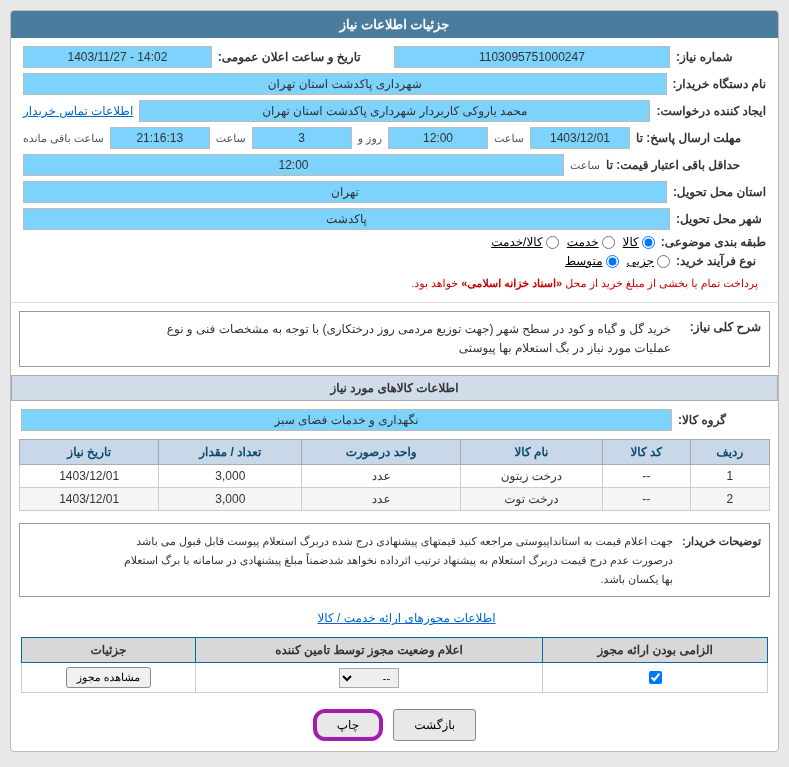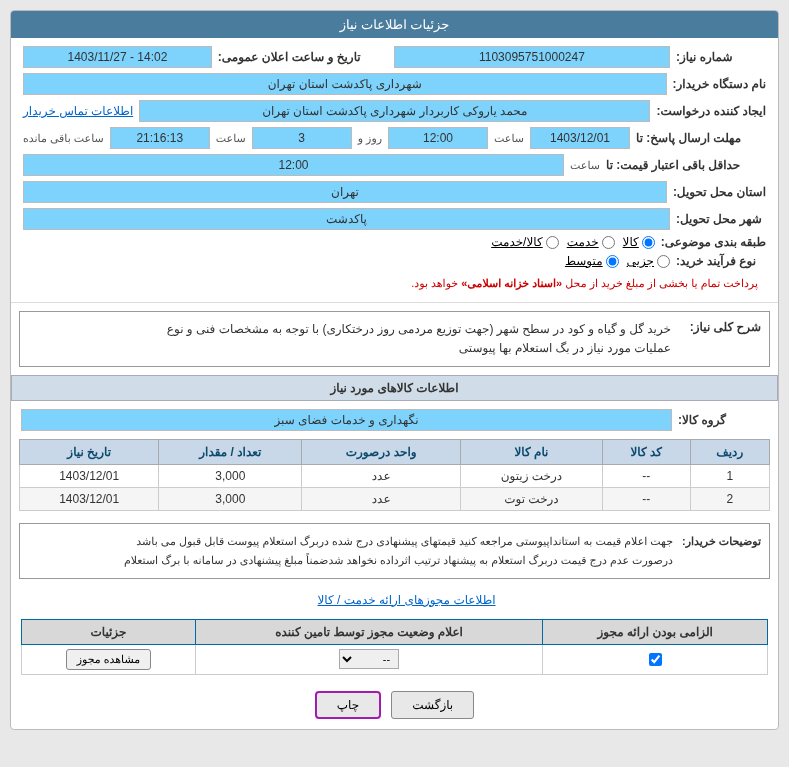--- a/index.html
+++ b/index.html
@@ -15,21 +15,21 @@
       border: 1px solid #bbb;
       border-radius: 4px;
       overflow: hidden;
     }
     .section-header {
       background: #4a7c9e;
       color: #fff;
       text-align: center;
       padding: 6px 10px;
       font-size: 13px;
-      font-weight: normal;
+      font-weight: bold;
     }
     .form-section {
       padding: 8px 12px;
       border-bottom: 1px solid #ddd;
     }
     .form-row {
       display: flex;
       align-items: center;
       margin-bottom: 5px;
       gap: 6px;
@@ -215,24 +215,24 @@
     .btn-back {
       background: #e8e8e8;
       border: 1px solid #888;
       padding: 5px 20px;
       cursor: pointer;
       border-radius: 3px;
       font-size: 12px;
     }
     .btn-print {
       background: #e8e8e8;
-      border: 2px solid #a21caf;
+      border: 4px solid #a21caf;
       padding: 5px 20px;
       cursor: pointer;
-      border-radius: 4px;
+      border-radius: 12px;
       font-size: 12px;
     }
     .checkbox-cell {
       display: flex;
       justify-content: center;
       align-items: center;
     }
     input[type="checkbox"] { cursor: pointer; }
     input[type="radio"] { cursor: pointer; }
   </style>
@@ -381,20 +381,21 @@
         </tbody>
     </table>
   </div>
 
   <div class="notes-box">
     <div class="notes-row">
       <span class="notes-label">توضیحات خریدار:</span>
       <div>
         <div>جهت اعلام قیمت به استانداپیوستی مراجعه کنید قیمتهای پیشنهادی درج شده دربرگ استعلام پیوست قابل قبول می باشد</div>
         <div>درصورت عدم درج قیمت دربرگ استعلام به پیشنهاد ترتیب اثرداده نخواهد شدضمناً مبلغ پیشنهادی در سامانه با برگ استعلام</div>
+        <div>بها یکسان باشد.</div>
       </div>
     </div>
   </div>
 
   <div class="bottom-link">اطلاعات مجوزهای ارائه خدمت / کالا</div>
 
   <div class="permit-section">
     <table class="permit-table">
       <thead>
         <tr>

